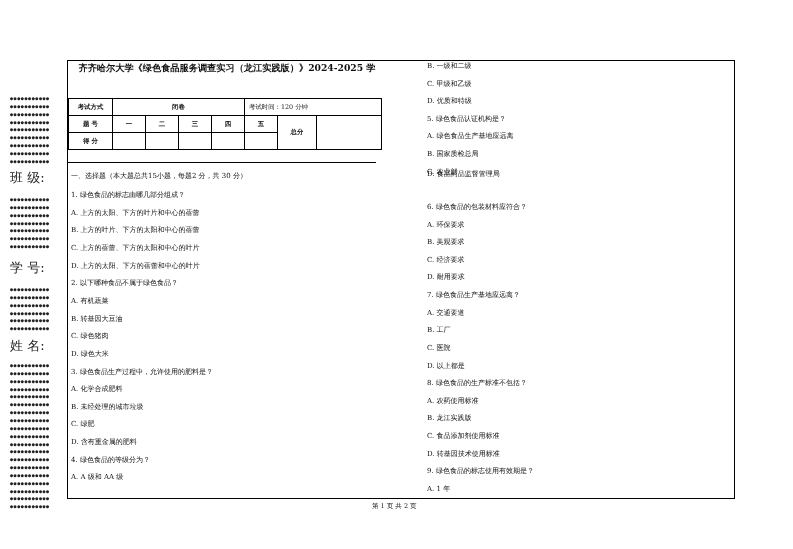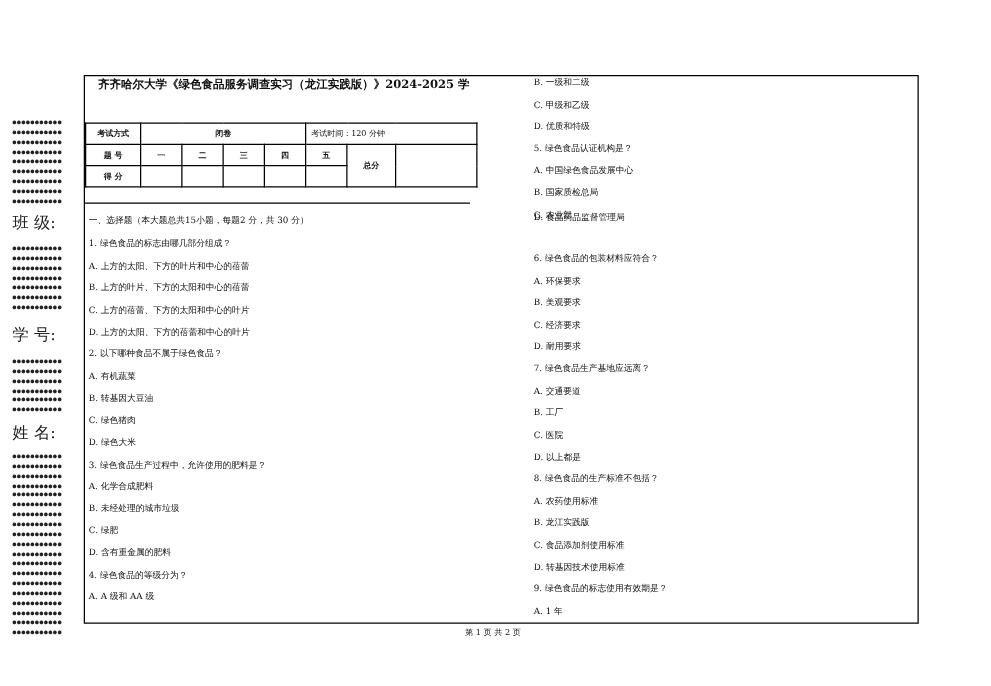--- a/index.html
+++ b/index.html
@@ -122,21 +122,21 @@
     <div class="line" style="left: 71px; top: 419.45px;">C. 绿肥</div>
     <div class="line" style="left: 71px; top: 437.1px;">D. 含有重金属的肥料</div>
     <div class="line" style="left: 71px; top: 454.75px;">4. 绿色食品的等级分为？</div>
     <div class="line" style="left: 71px; top: 472.4px;">A. A 级和 AA 级</div>
   </div>
 <div id="right-col">
     <div class="line" style="left: 427px; top: 61px;">B. 一级和二级</div>
     <div class="line" style="left: 427px; top: 78.62px;">C. 甲级和乙级</div>
     <div class="line" style="left: 427px; top: 96.24px;">D. 优质和特级</div>
     <div class="line" style="left: 427px; top: 113.86px;">5. 绿色食品认证机构是？</div>
-    <div class="line" style="left: 427px; top: 131.48px;">A. 中国绿色食品发展中心</div>
+    <div class="line" style="left: 427px; top: 131.48px;">A. 绿色食品生产基地应远离</div>
     <div class="line" style="left: 427px; top: 149.1px;">B. 国家质检总局</div>
     <div class="line" style="left: 427px; top: 166.72px;">C. 农业部</div>
     <div class="line" style="left: 427px; top: 169px;">D. 食品药品监督管理局</div>
     <div class="line" style="left: 427px; top: 201.96px;">6. 绿色食品的包装材料应符合？</div>
     <div class="line" style="left: 427px; top: 219.58px;">A. 环保要求</div>
     <div class="line" style="left: 427px; top: 237.2px;">B. 美观要求</div>
     <div class="line" style="left: 427px; top: 254.82px;">C. 经济要求</div>
     <div class="line" style="left: 427px; top: 272.44px;">D. 耐用要求</div>
     <div class="line" style="left: 427px; top: 290.06px;">7. 绿色食品生产基地应远离？</div>
     <div class="line" style="left: 427px; top: 307.68px;">A. 交通要道</div>

